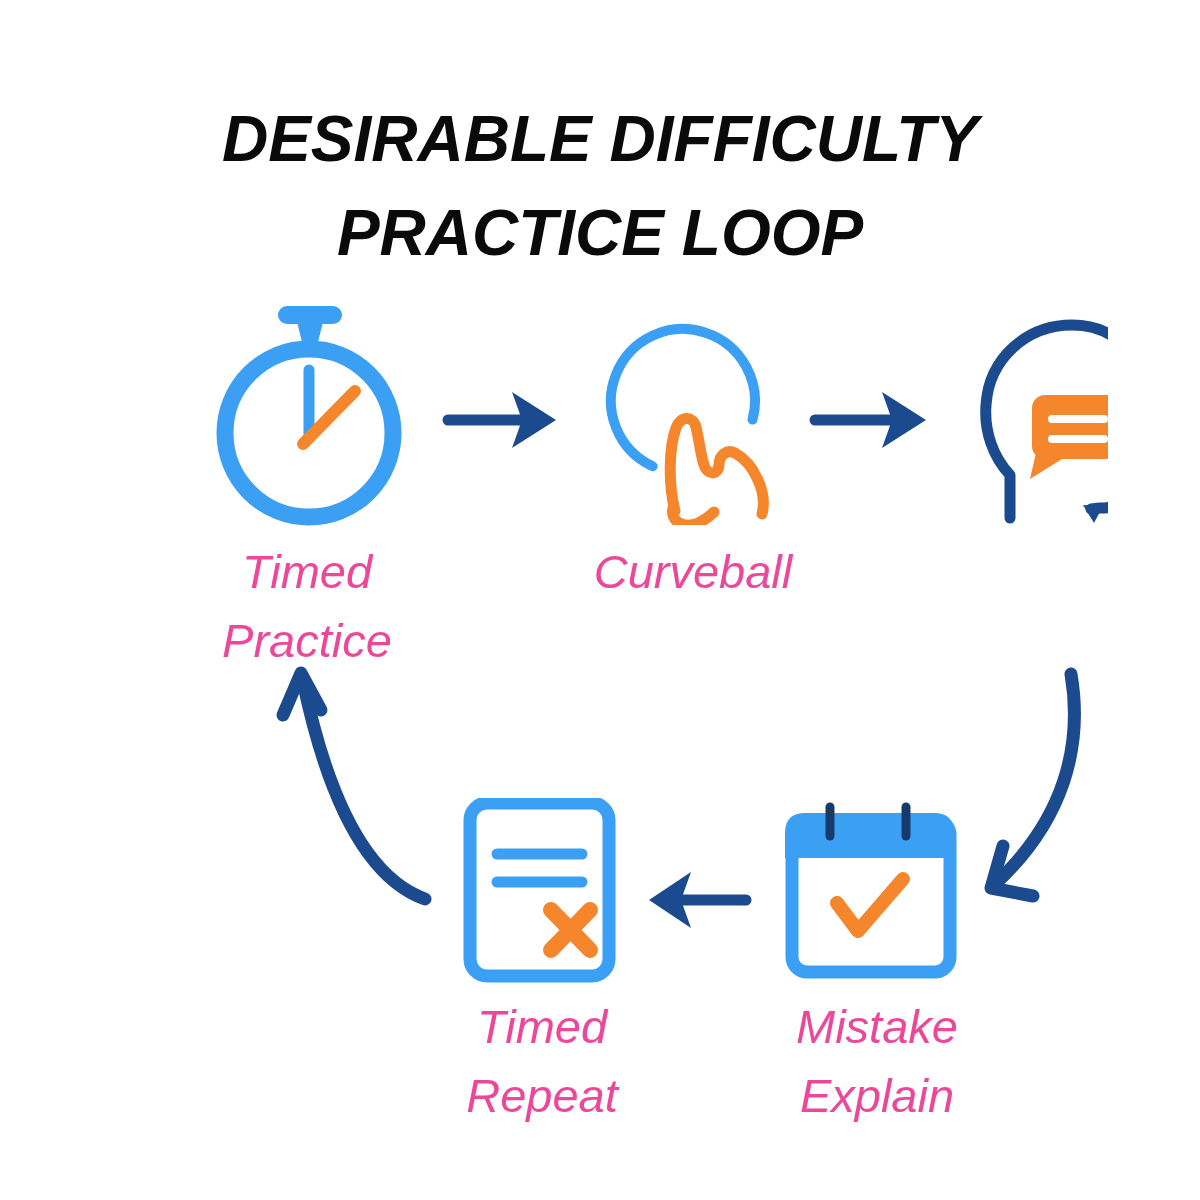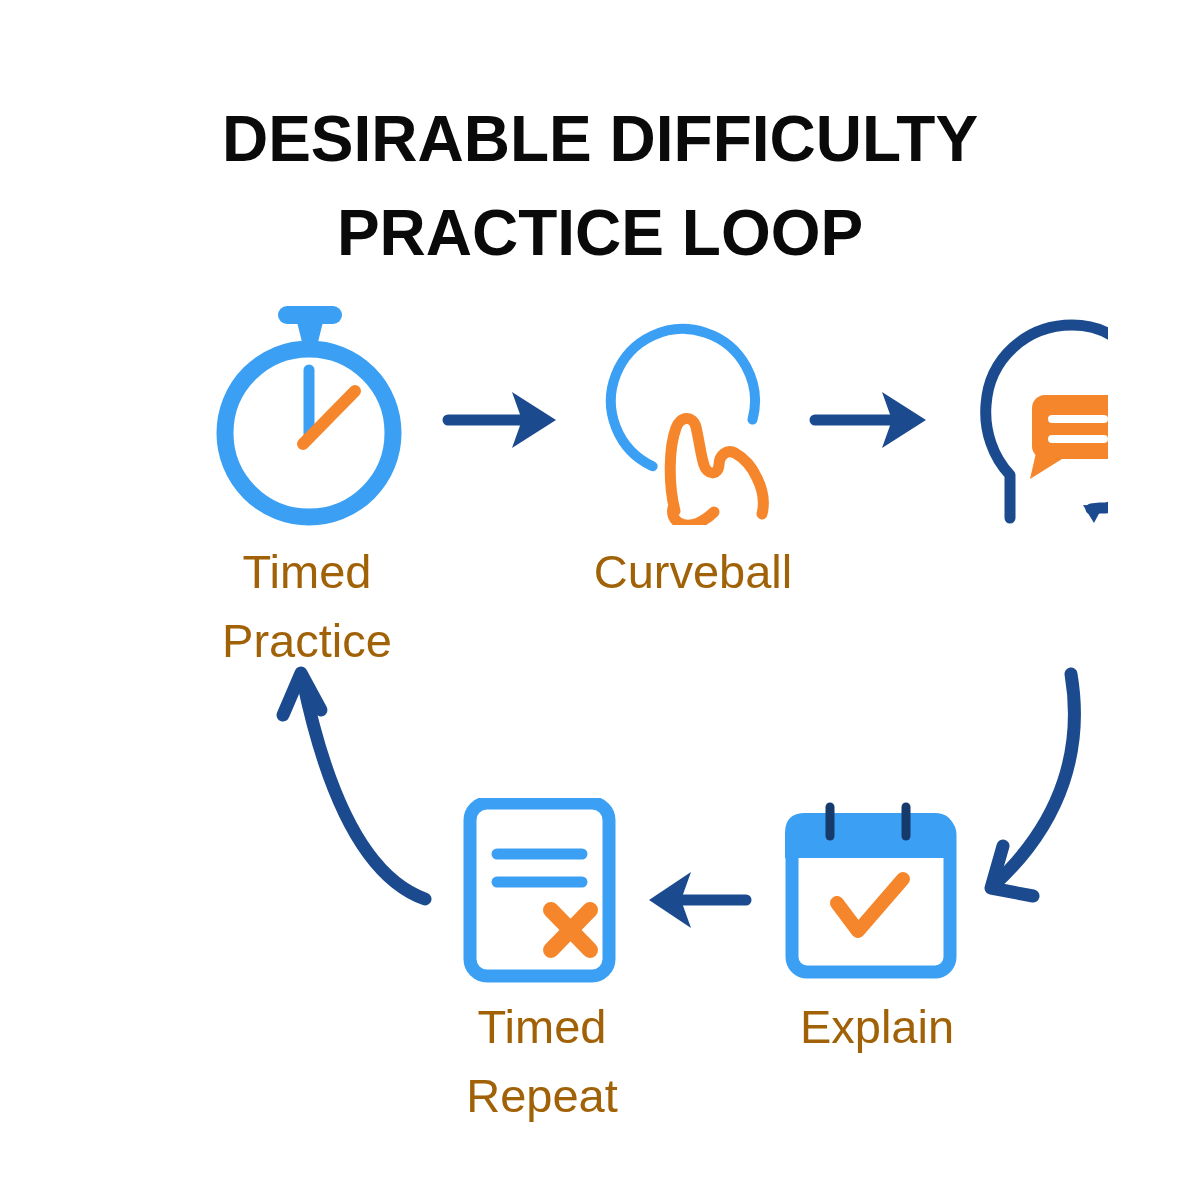--- a/index.html
+++ b/index.html
@@ -7,31 +7,31 @@
     --orange:#f6862b;
     --navy:#1b4b8e;
     --navy-dark:#173a6d;
     --ink:#111111;
     --bg:#ffffff;
   }
   html,body{margin:0;padding:0;background:var(--bg);}
   .canvas{
     position:relative;width:1016px;height:1200px;background:var(--bg);
     margin:0 auto;overflow:hidden;
-    font-family:"Liberation Sans", sans-serif;color:var(--ink);
+    font-family:"Liberation Sans", sans-serif;color:var(--ink);font-style:italic;
   }
   .title{
     position:absolute;top:92px;left:0;width:100%;margin:0;
     text-align:center;font-size:64px;font-weight:700;line-height:94px;
     letter-spacing:0;color:#0a0a0a;
   }
   .title-line{display:block;}
   .step-label{
     position:absolute;text-align:center;font-size:47px;font-weight:400;
-    line-height:69px;color:#a16207;
+    line-height:69px;color:#ec4899;
   }
   .step-label span{display:block;}
   .icon,.arrow{position:absolute;}
   
   .s-blue{stroke:var(--blue);}     .f-blue{fill:var(--blue);}
   .s-orange{stroke:var(--orange);} .f-orange{fill:var(--orange);}
   .s-navy{stroke:var(--navy);}     .f-navy{fill:var(--navy);}
   .s-navyd{stroke:var(--navy-dark);}
   .s-white{stroke:#ffffff;}
   .f-white{fill:#ffffff;}
@@ -125,16 +125,17 @@
     <span>Curveball</span>
   </div>
 
 
   <div class="step-label" style="left:290px;top:992px;width:320px;">
     <span>Timed</span>
     <span>Repeat</span>
   </div>
 
   <div class="step-label" style="left:625px;top:992px;width:320px;">
+    <span>Mistake</span>
     <span>Explain</span>
   </div>
 
 </div>
 
 </body></html>

